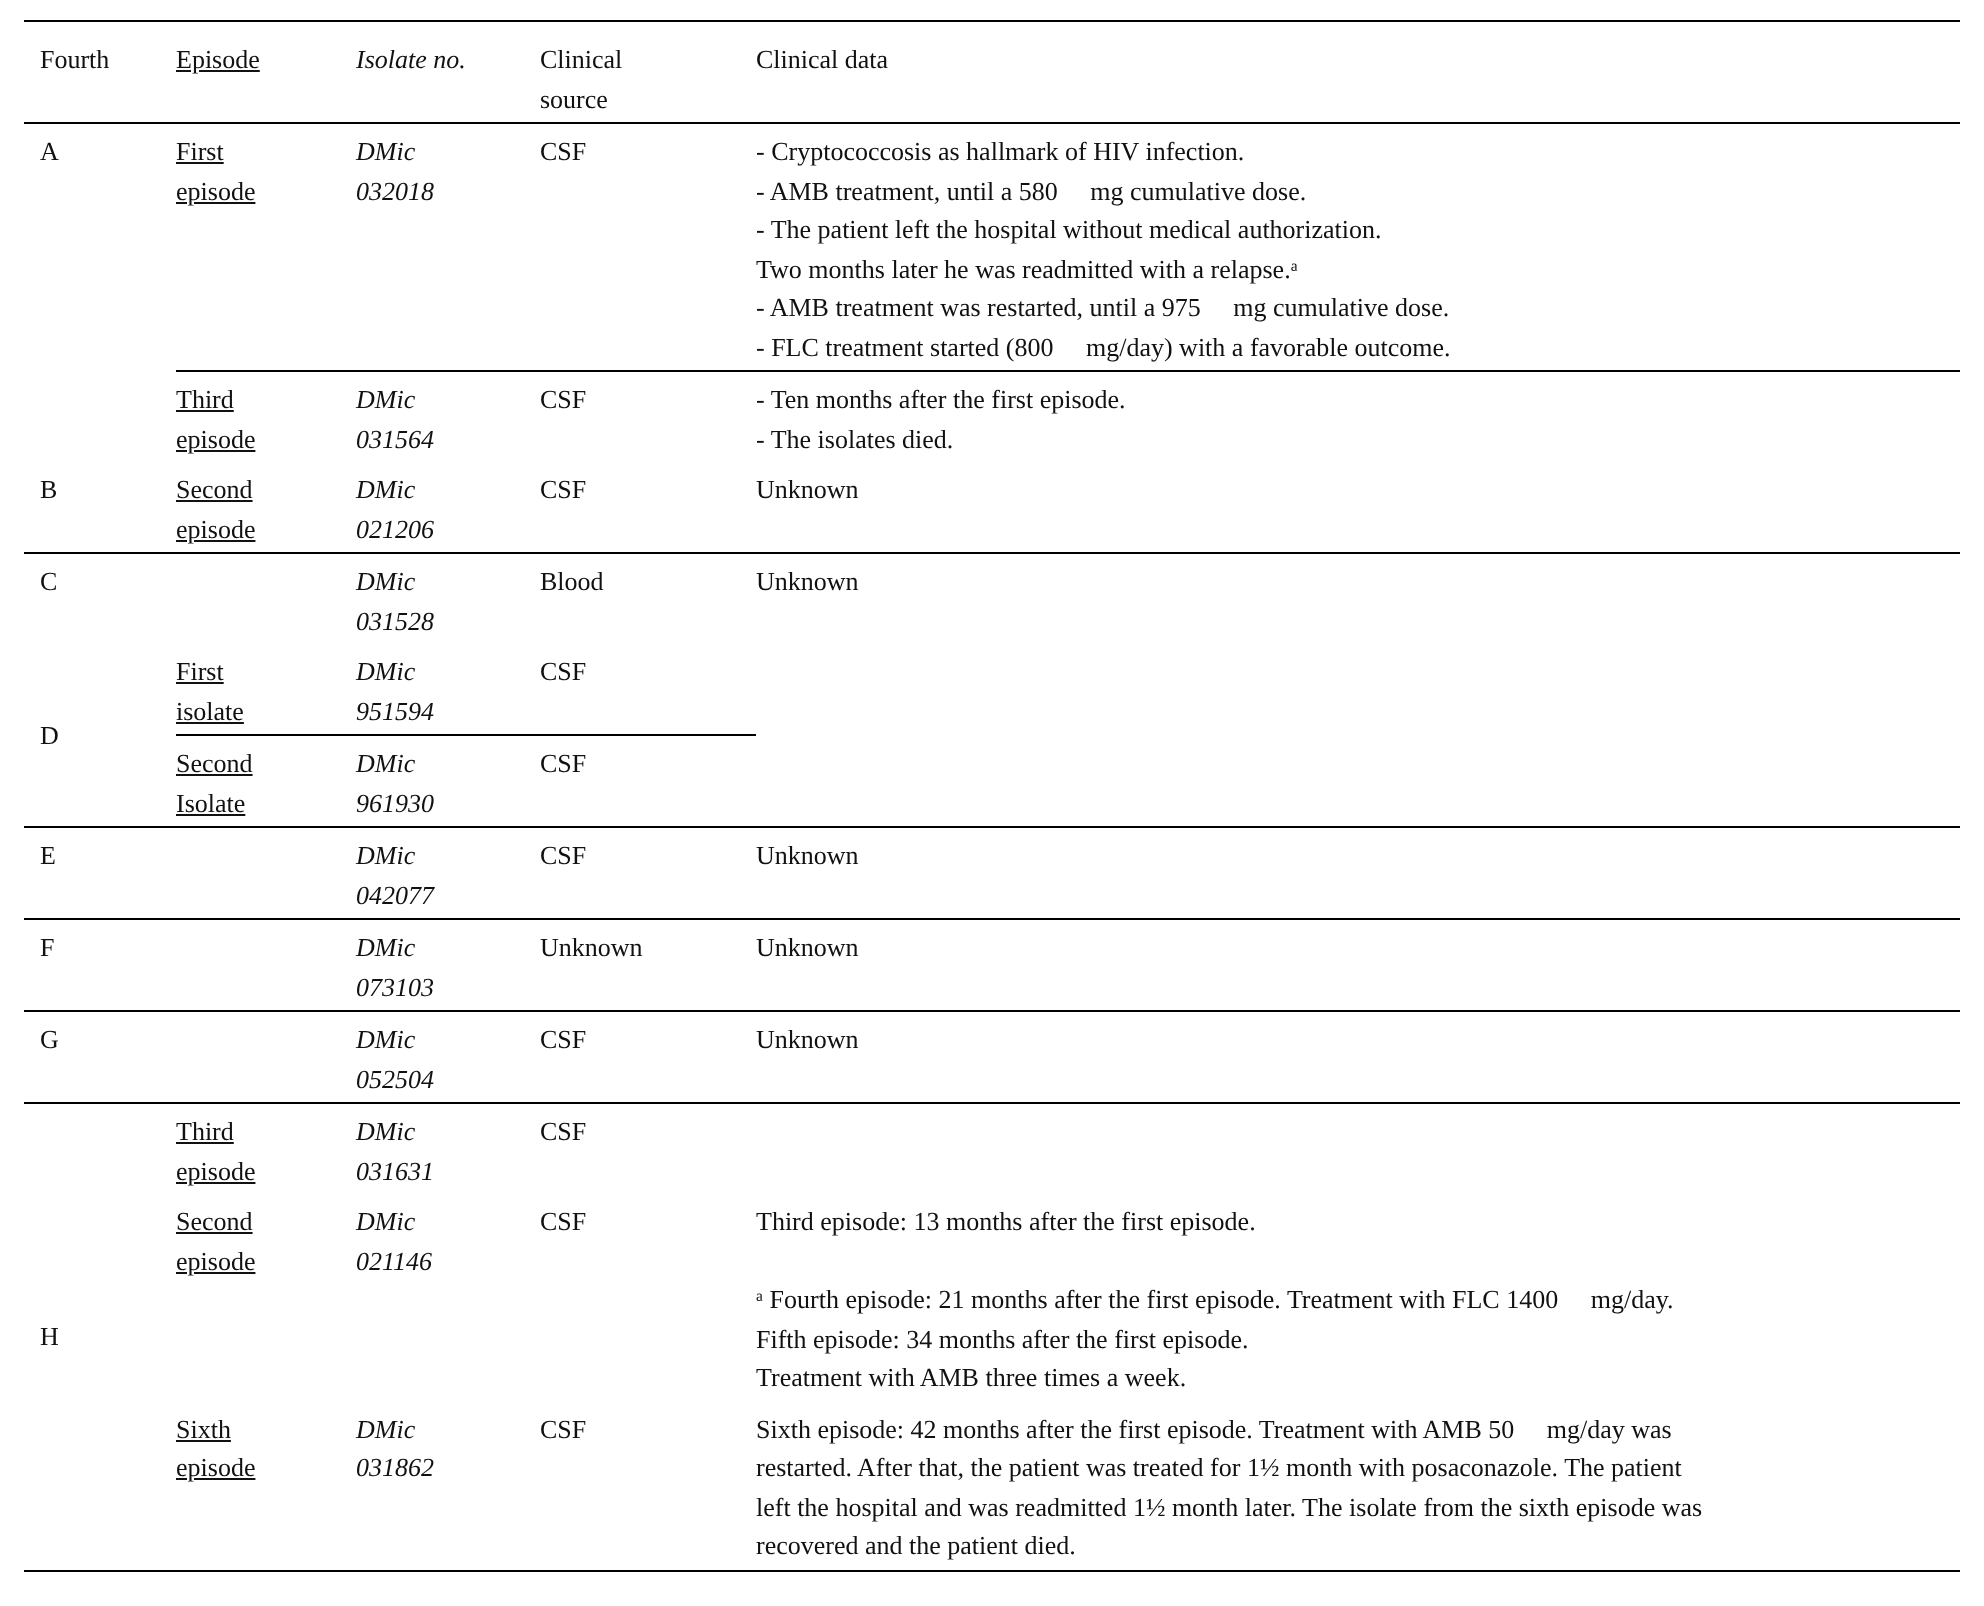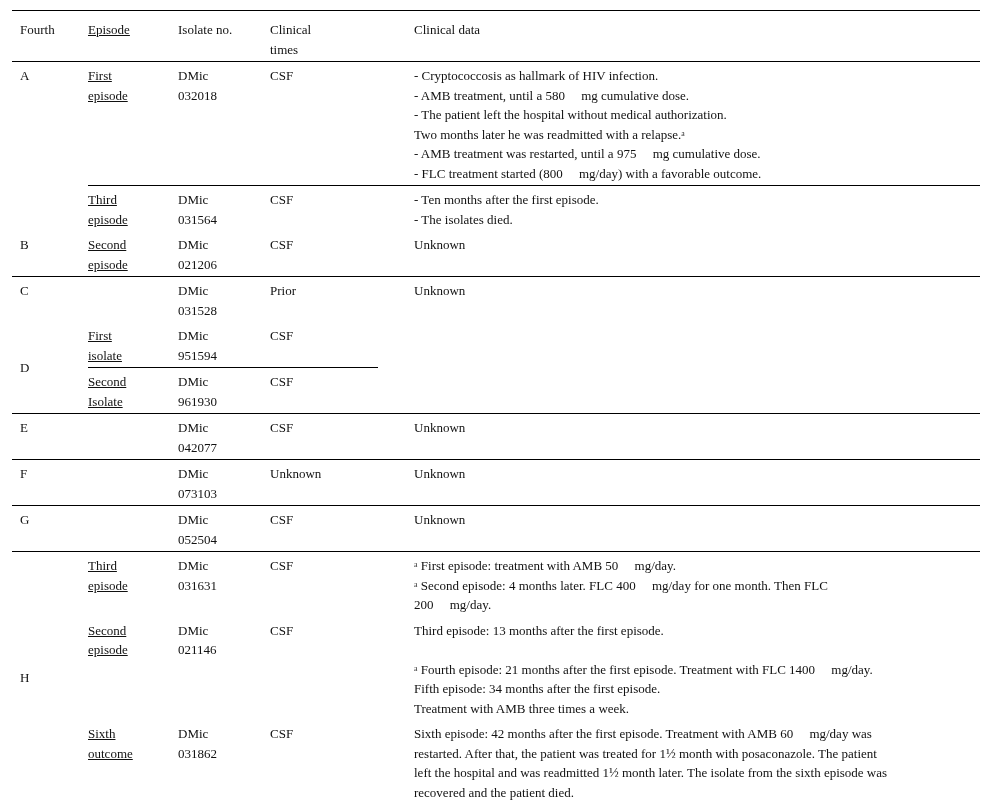--- a/index.html
+++ b/index.html
@@ -25,23 +25,23 @@
   .header-row .cell { padding-top: 9px; padding-bottom: 2px; }
   .block { border-bottom: 1.5px solid #000; }
   .row { display: flex; align-items: flex-start; }
   .cell {
     white-space: pre-wrap;
     line-height: 19.5px;
     padding: 4px 10px 2px 0;
   }
   .c-patient { width: 76px; padding-left: 8px; flex: none; }
   .c-episode { width: 90px; flex: none; text-decoration: underline; }
-  .c-isolate { width: 92px; flex: none; }
+  .c-isolate { width: 92px; flex: none; font-style: italic; }
   .c-source  { width: 108px; flex: none; }
-  .c-data    { flex: 1 1 auto; padding-right: 6px; margin-left: 36px; }
+  .c-data    { flex: 1 1 auto; padding-right: 6px; }
   .sep-partial {
     margin-left: 76px;
     border-top: 1px solid #000;
     height: 0;
   }
   
   .d-span { align-items: stretch; }
   .d-span .c-patient { display: flex; align-items: center; padding-top: 0; padding-bottom: 0; }
   .d-mid { width: 290px; flex: none; }
   .d-mid .sep-line { border-top: 1px solid #000; height: 0; }
@@ -58,21 +58,21 @@
 </head>
 <body>
 
 <div class="table">
 
   <div class="header-row">
     <div class="cell c-patient">Fourth</div>
     <div class="cell c-episode">Episode</div>
     <div class="cell c-isolate">Isolate no.</div>
     <div class="cell c-source">Clinical
-times</div>
+source</div>
     <div class="cell c-data">Clinical data</div>
   </div>
 
   <div class="block">
     <div class="row">
       <div class="cell c-patient">A</div>
       <div class="cell c-episode">First
 episode</div>
       <div class="cell c-isolate">DMic
 032018</div>
@@ -105,21 +105,21 @@
       <div class="cell c-data">Unknown</div>
     </div>
   </div>
 
   <div class="block">
     <div class="row">
       <div class="cell c-patient">C</div>
       <div class="cell c-episode"></div>
       <div class="cell c-isolate">DMic
 031528</div>
-      <div class="cell c-source">Prior</div>
+      <div class="cell c-source">Blood</div>
       <div class="cell c-data">Unknown</div>
     </div>
     <div class="row d-span">
       <div class="cell c-patient">D</div>
       <div class="d-mid">
         <div class="row">
           <div class="cell c-episode">First
 isolate</div>
           <div class="cell c-isolate">DMic
 951594</div>
@@ -172,44 +172,41 @@
 
   <div class="block h-group">
     <div class="h-label">H</div>
     <div class="row">
       <div class="cell c-patient"></div>
       <div class="cell c-episode">Third
 episode</div>
       <div class="cell c-isolate">DMic
 031631</div>
       <div class="cell c-source">CSF</div>
-      <div class="cell c-data">ᵃ First episode: treatment with AMB 50     mg/day.
-ᵃ Second episode: 4 months later. FLC 400     mg/day for one month. Then FLC
-200     mg/day.</div>
     </div>
     <div class="row">
       <div class="cell c-patient"></div>
       <div class="cell c-episode">Second
 episode</div>
       <div class="cell c-isolate">DMic
 021146</div>
       <div class="cell c-source">CSF</div>
       <div class="cell c-data">Third episode: 13 months after the first episode.
 
 ᵃ Fourth episode: 21 months after the first episode. Treatment with FLC 1400     mg/day.
 Fifth episode: 34 months after the first episode.
 Treatment with AMB three times a week.</div>
     </div>
     <div class="row">
       <div class="cell c-patient"></div>
       <div class="cell c-episode">Sixth
-outcome</div>
+episode</div>
       <div class="cell c-isolate">DMic
 031862</div>
       <div class="cell c-source">CSF</div>
-      <div class="cell c-data">Sixth episode: 42 months after the first episode. Treatment with AMB 60     mg/day was
+      <div class="cell c-data">Sixth episode: 42 months after the first episode. Treatment with AMB 50     mg/day was
 restarted. After that, the patient was treated for 1½ month with posaconazole. The patient
 left the hospital and was readmitted 1½ month later. The isolate from the sixth episode was
 recovered and the patient died.</div>
     </div>
   </div>
 
 </div>
 
 </body></html>

